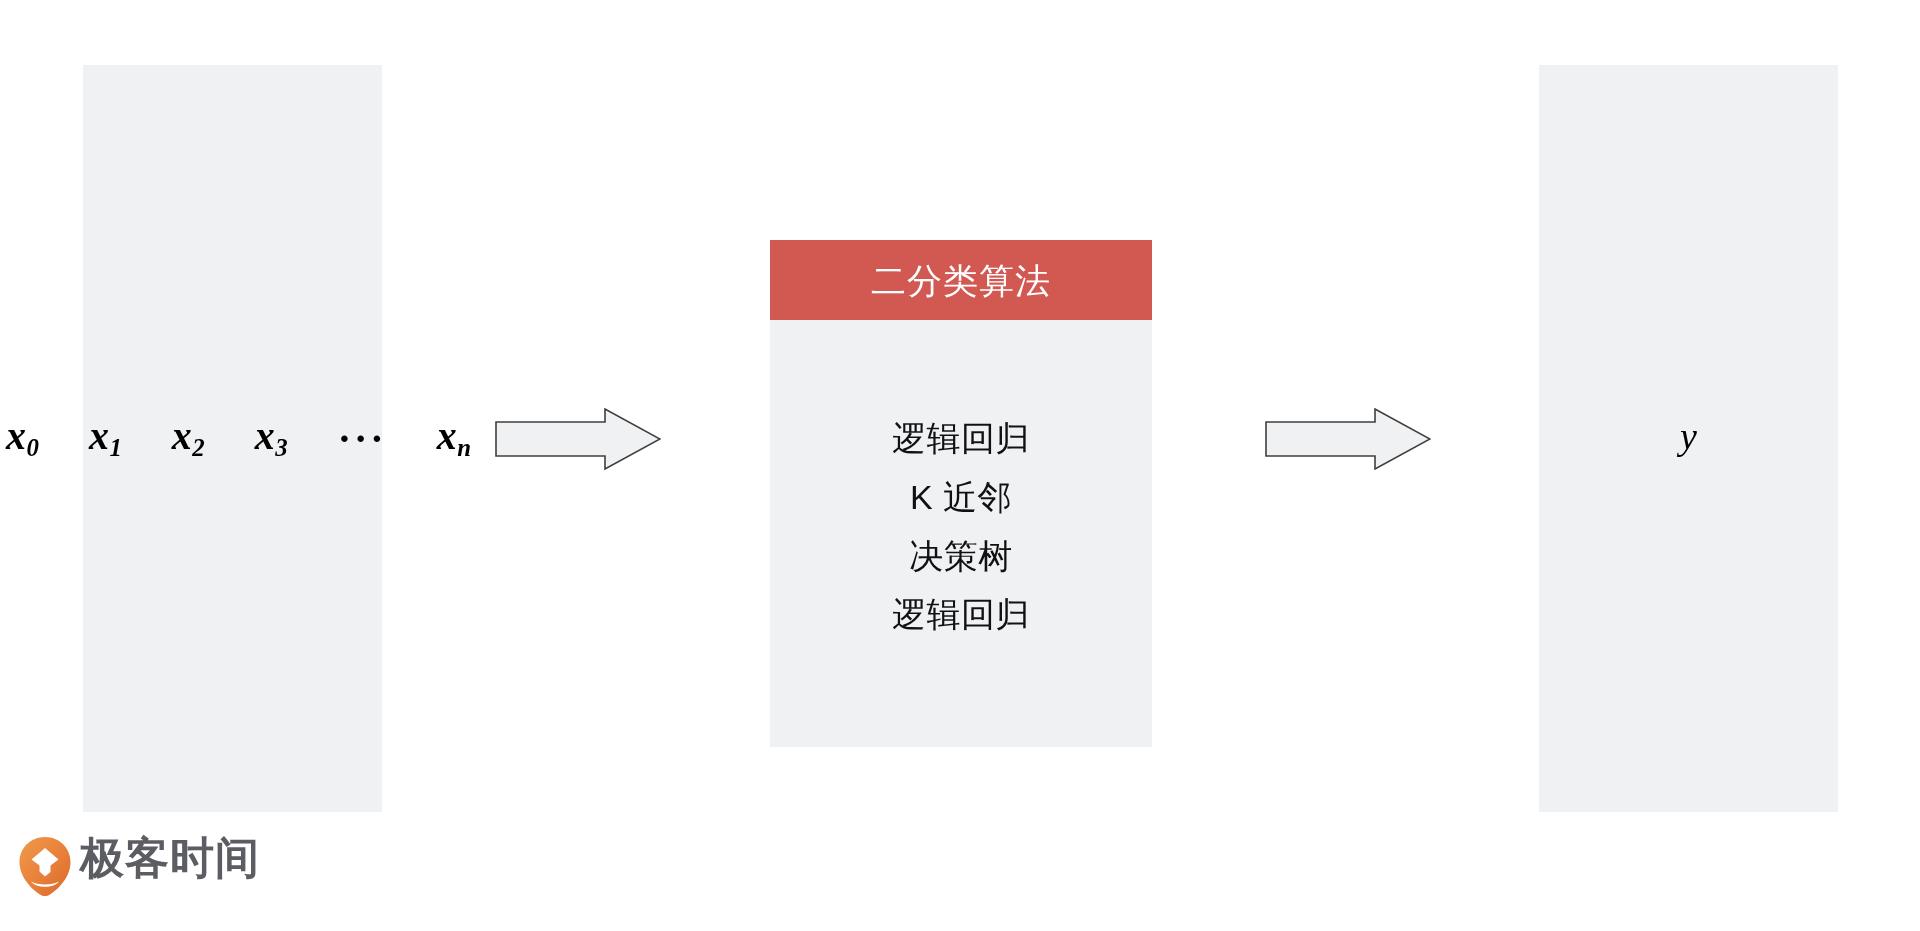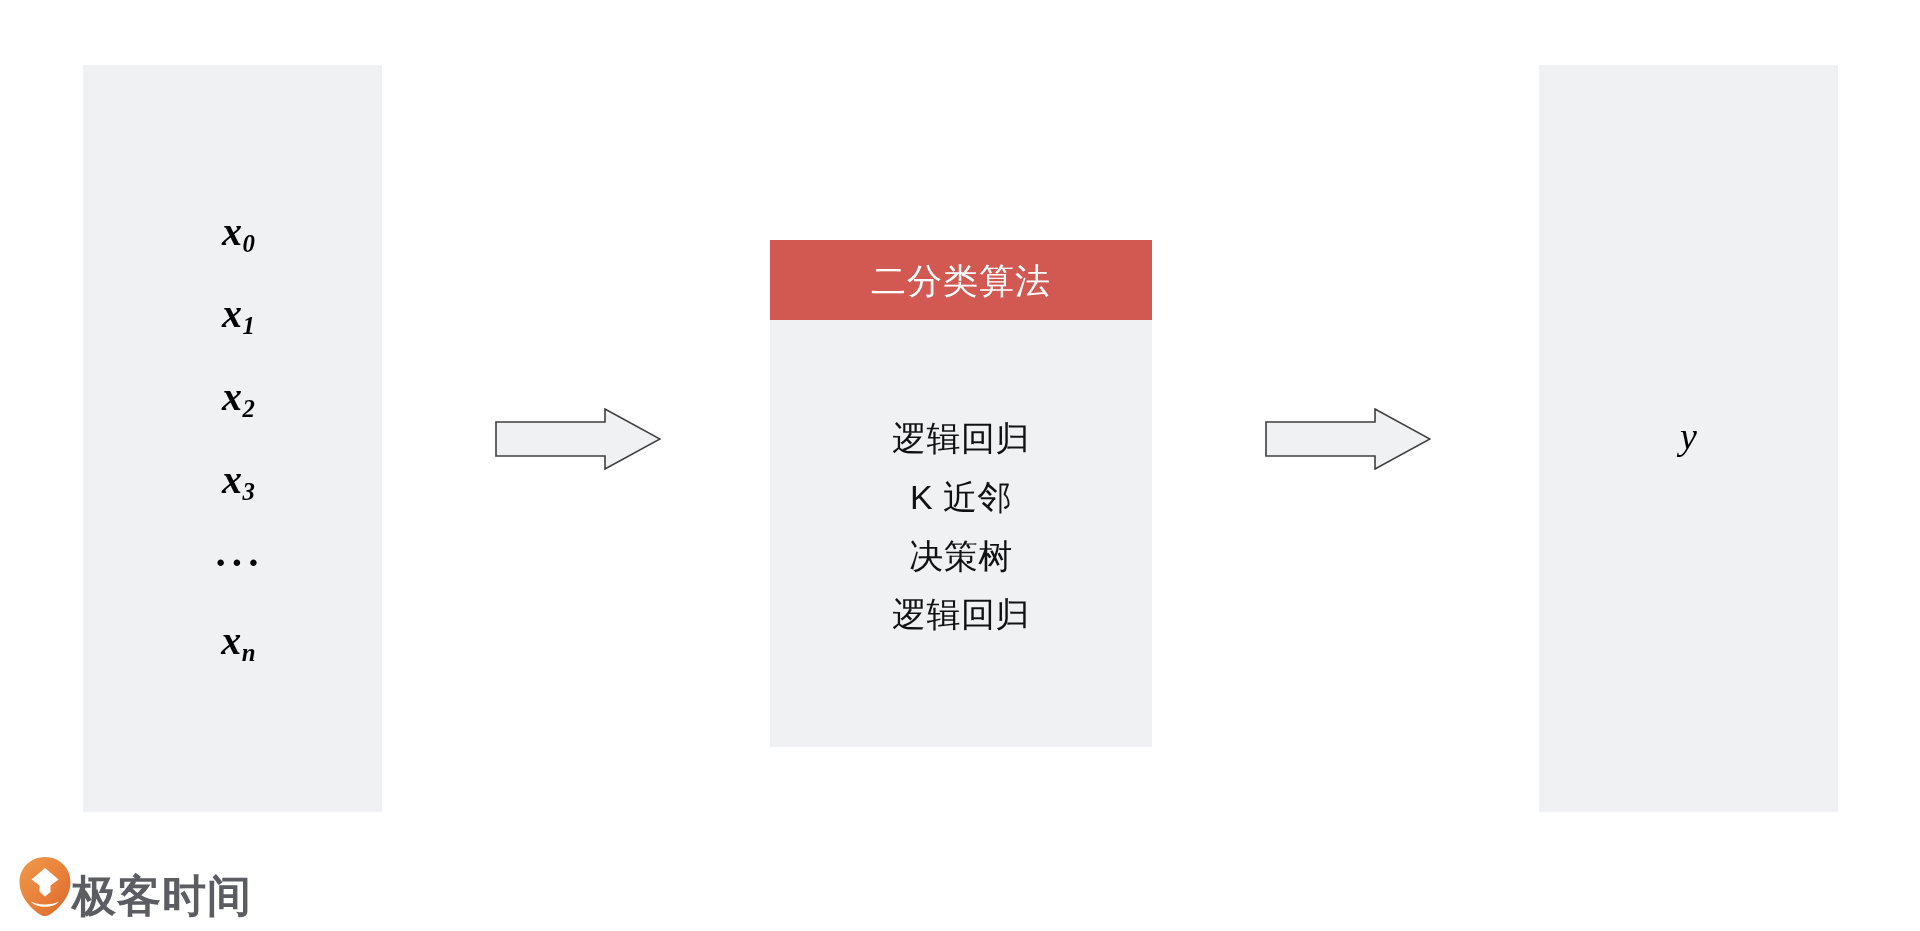--- a/index.html
+++ b/index.html
@@ -33,21 +33,21 @@
     width: 299px;
     height: 747px;
   }
   #feature-list {
     position: absolute;
     left: 0;
     top: 0;
     width: 299px;
     height: 747px;
     display: flex;
-    flex-direction: column;
+    flex-direction: row;
     align-items: center;
     justify-content: center;
     gap: 38px;
   }
   .feature-var {
     font-family: "Liberation Serif", "DejaVu Serif", serif;
     font-style: italic;
     font-weight: bold;
     font-size: 40px;
     line-height: 1;
@@ -150,23 +150,22 @@
     padding-bottom: 6px;
     box-sizing: border-box;
   }
 
   
   #brand-logo {
     position: absolute;
     left: 18px;
     top: 836px;
     display: flex;
-    align-items: flex-end;
-    gap: 0;
-    margin-top: 20px;
+    align-items: flex-start;
+    gap: 8px;
   }
   #brand-logo-mark {
     width: 54px;
     height: 62px;
     flex: none;
   }
   #brand-logo-mark svg { display: block; width: 100%; height: 100%; }
   #brand-logo-text {
     font-size: 44px;
     font-weight: 700;

